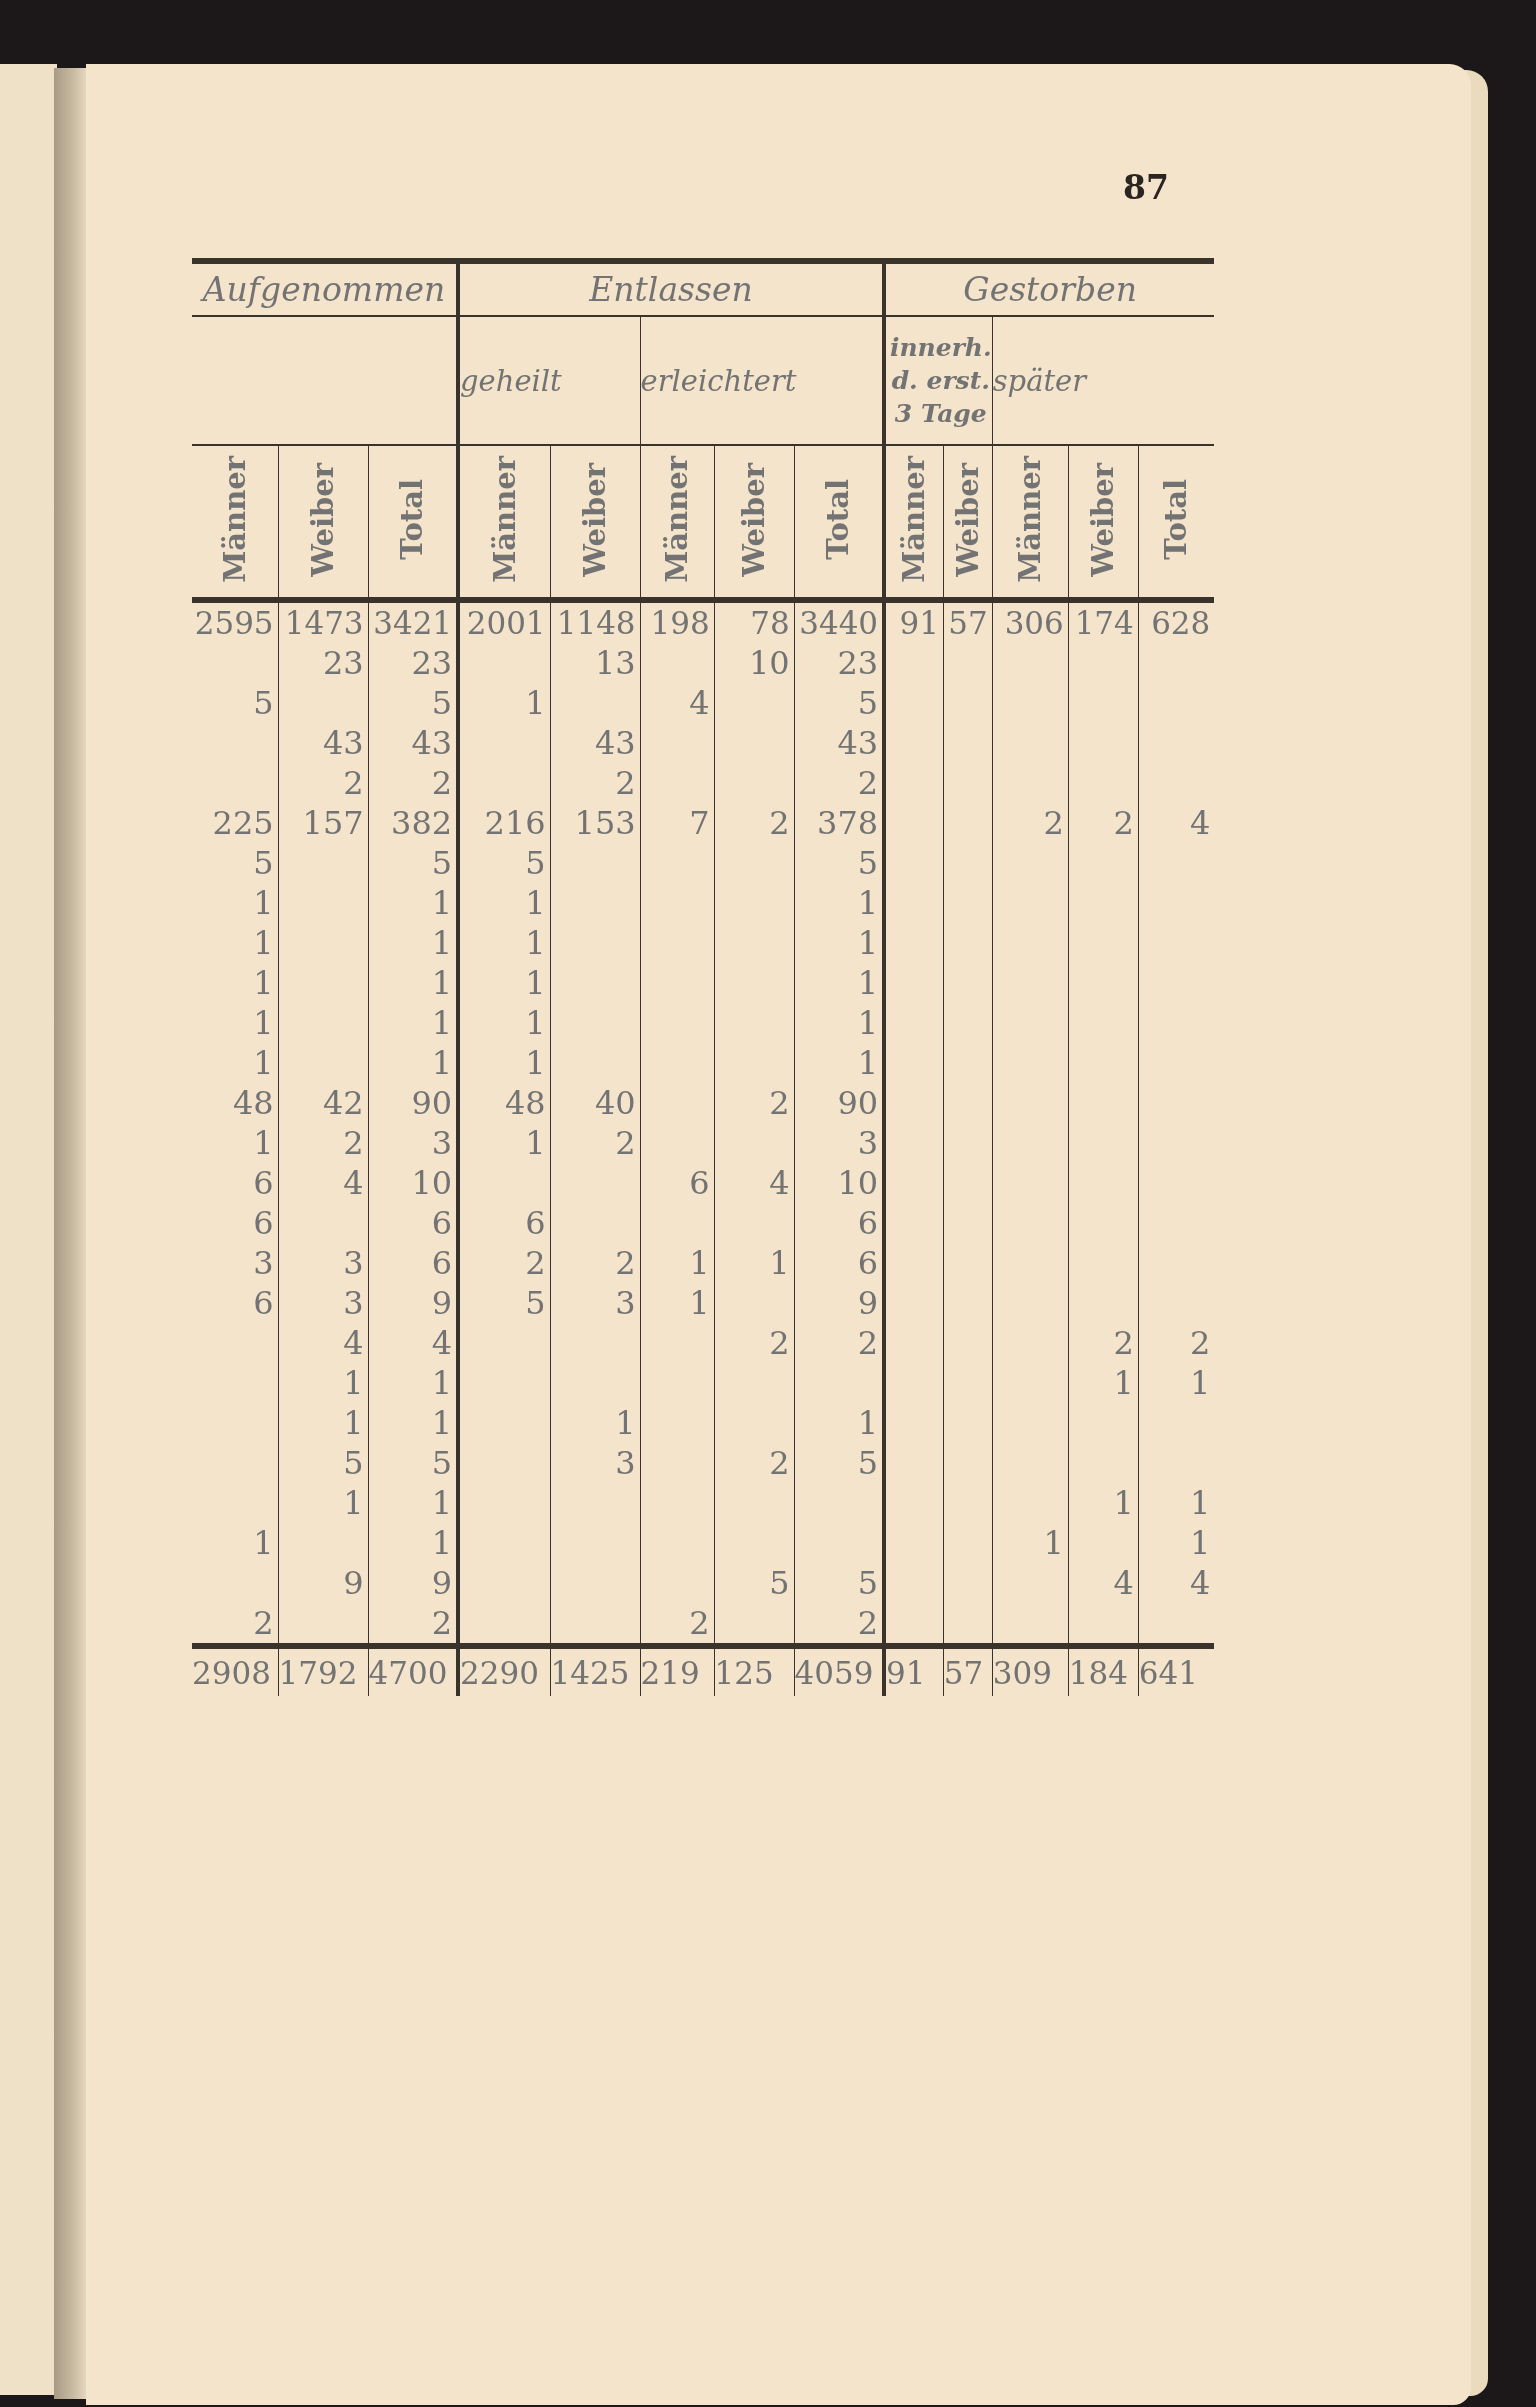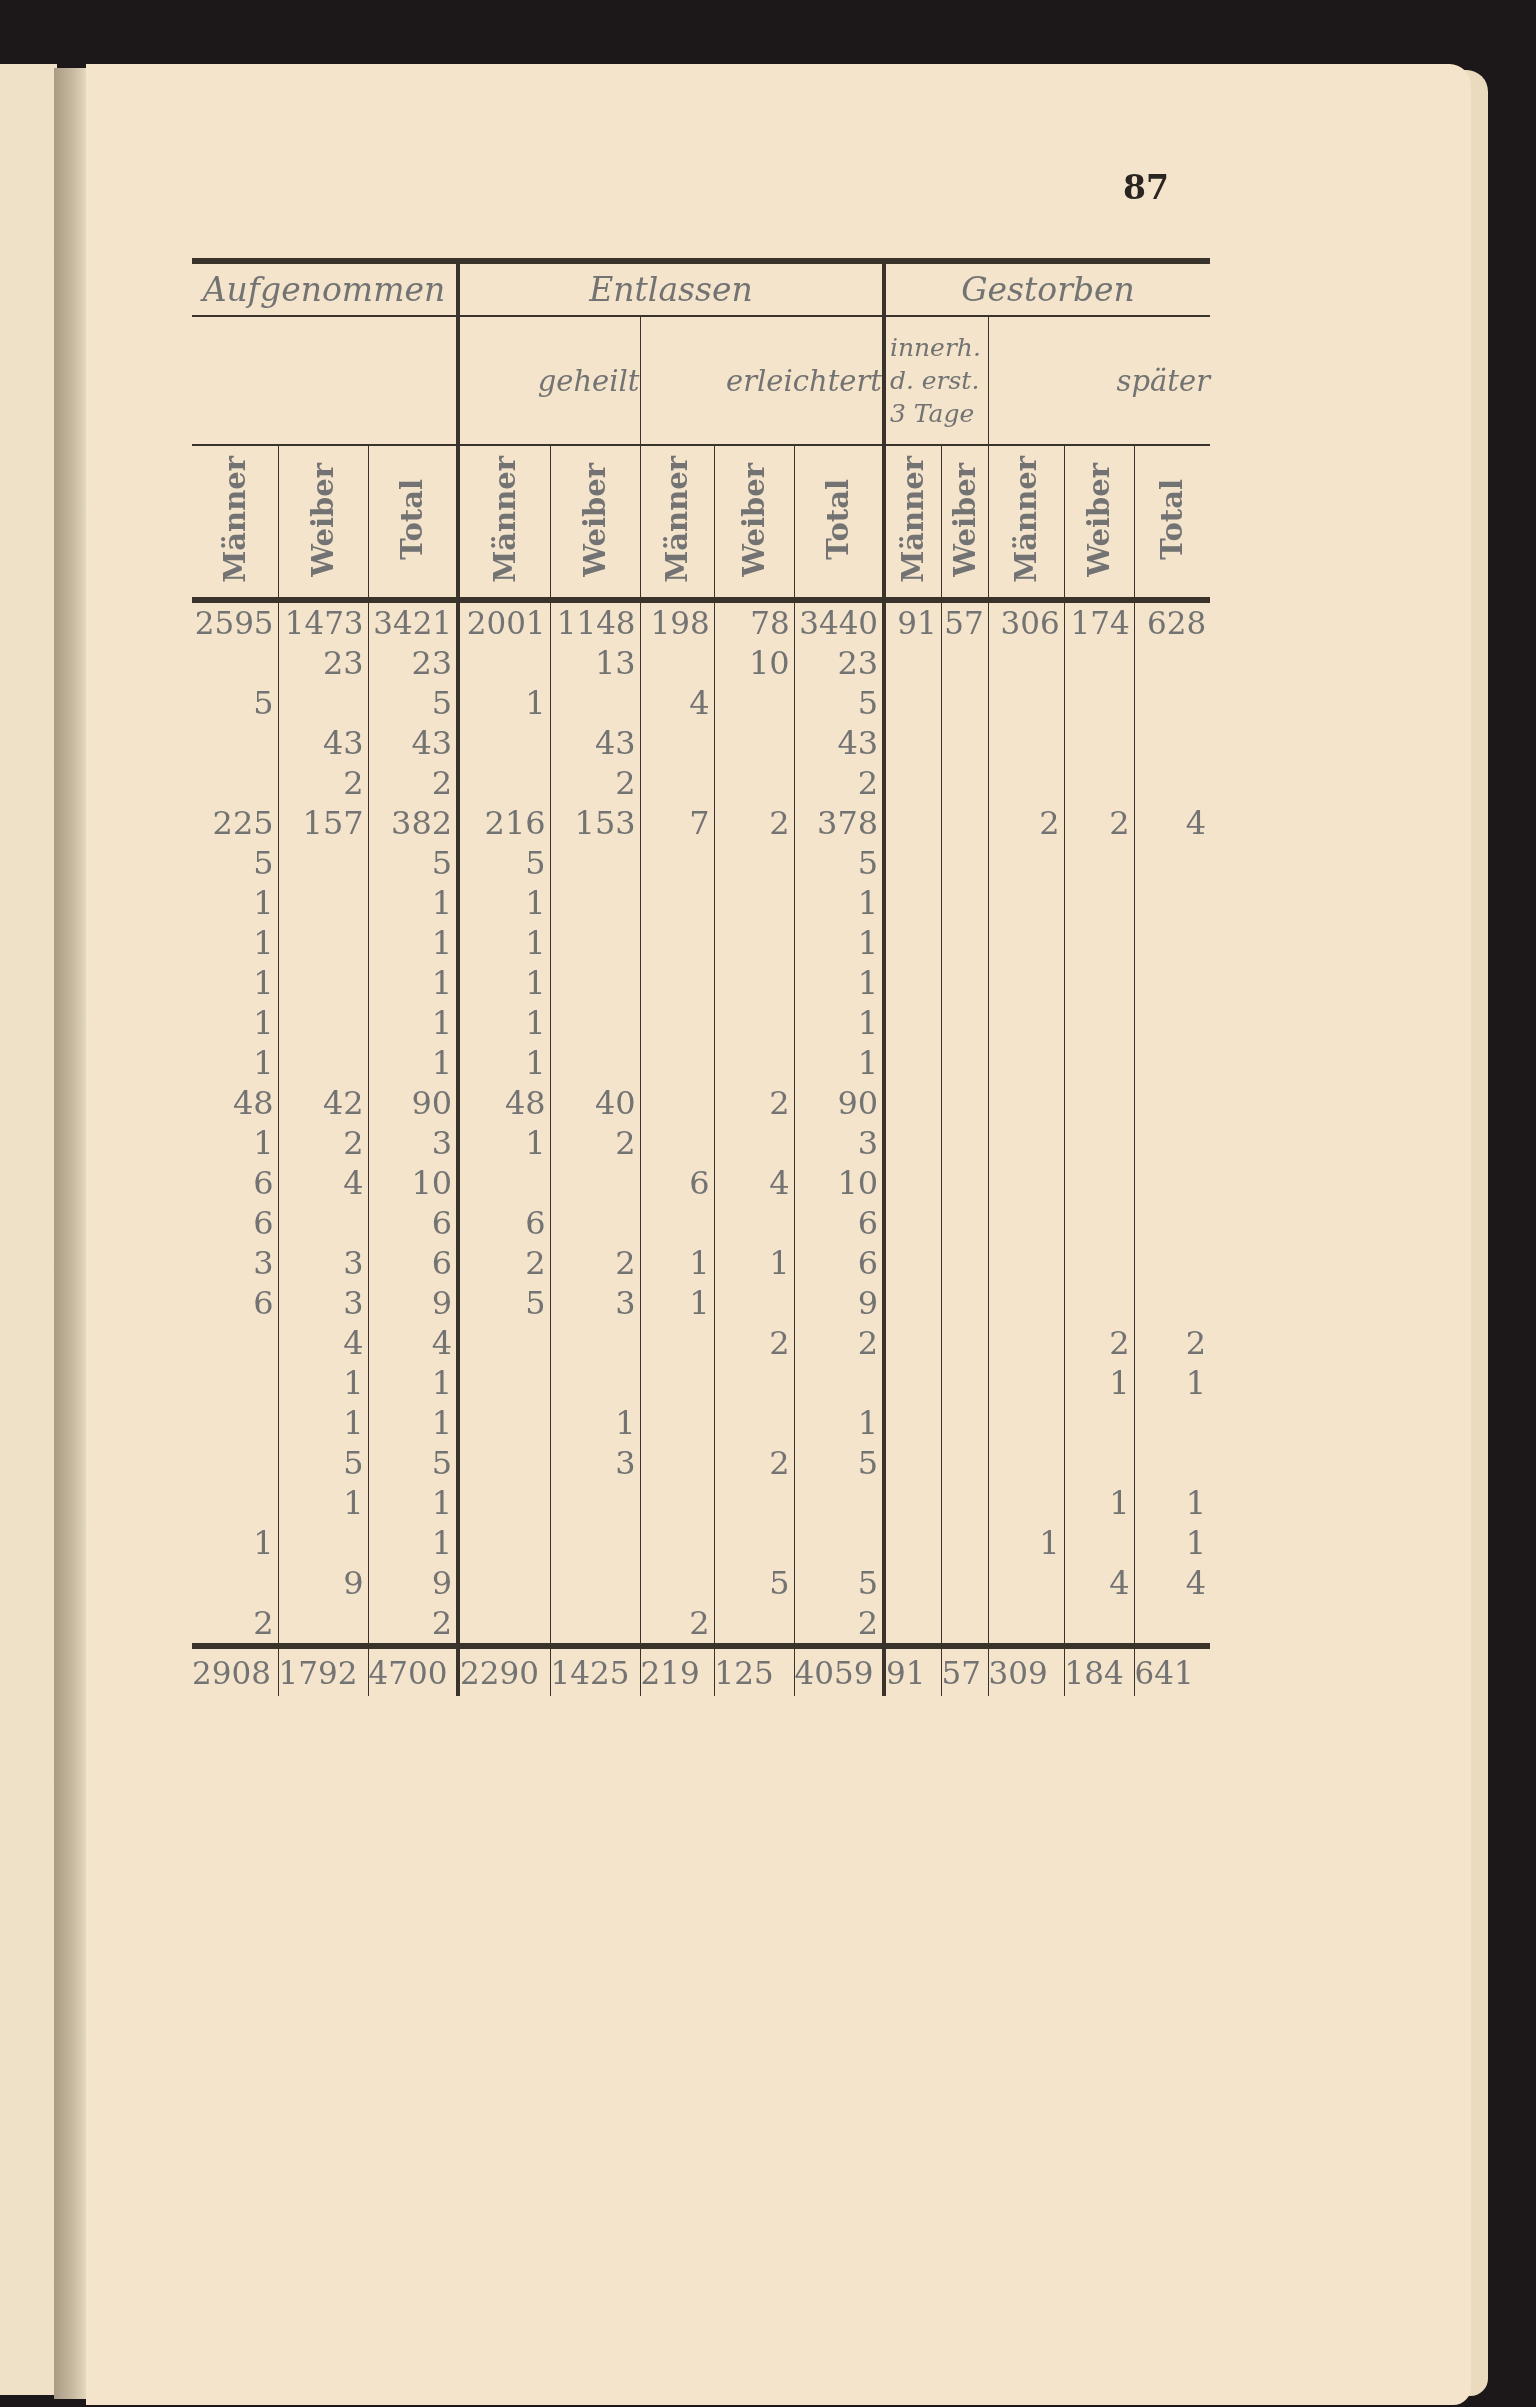--- a/index.html
+++ b/index.html
@@ -5,22 +5,22 @@
   html, body { margin:0; padding:0; }
   body { width:1536px; height:2408px; background:#1c1718; position:relative; overflow:hidden; font-family:"DejaVu Serif", serif; }
   .left-page { position:absolute; left:0; top:64px; width:57px; height:2331px; background:#efe0c8; }
   .gutter { position:absolute; left:54px; top:68px; width:34px; height:2331px; background:linear-gradient(90deg,#a89a84,#cbbda4 60%,#e9dcc4); }
   .page { position:absolute; left:86px; top:64px; width:1385px; height:2341px; background:#f3e4cb; border-radius:0 21.5px 17.6px 0; }
   .page-edge { position:absolute; left:1453px; top:70px; width:35px; height:2326px; background:#eadbbf; border-radius:0 21.5px 17.6px 0; }
   .page-number { position:absolute; left:1123px; top:168px; font-size:33px; font-weight:bold; color:#2a2520; }
   table.stats { position:absolute; left:192px; top:258px; border-collapse:collapse; color:#737373; }
   table.stats td, table.stats th { padding:0; font-weight:normal; }
   .grp { font-size:33px; height:51px; text-align:center; border-top:6.8px solid #3a332b; border-bottom:2px solid #3a332b; font-style:italic; }
-  .sub { font-size:29px; height:127px; text-align:right; border-bottom:2.9px solid #3a332b; font-style:italic; }
-  .sub.small { font-size:25px; line-height:33px; text-align:left; padding-left:3.9px; }
+  .sub { font-size:29px; height:127px; text-align:left; border-bottom:2.9px solid #3a332b; font-style:italic; }
+  .sub.small { font-size:25px; line-height:33px; text-align:center; padding-left:3.9px;font-weight:bold; }
   .colhead { height:151px; vertical-align:middle; border-bottom:6.8px solid #3a332b; }
   .colhead .vtxt { writing-mode:vertical-rl; transform:rotate(180deg); font-size:29px; font-weight:bold; display:inline-block; margin:0 auto; }
   .colhead { text-align:center; }
   .vr { border-left:1.5px solid #3a332b; }
   .vr-thick { border-left:4.9px solid #3a332b; }
   tbody td { font-size:32px; text-align:right; height:40px; line-height:40px; padding-right:3.9px !important; }
   tr.first td { font-size:31px; }
   tr.total td { border-top:6.8px solid #3a332b; font-size:31px; height:47px; border-left:1.5px solid #3a332b; }
   tr.total td:first-child { border-left:none; }
 </style>

